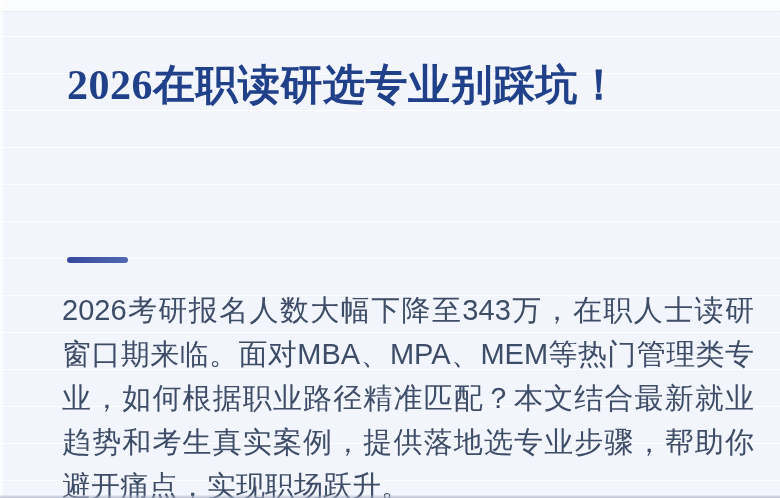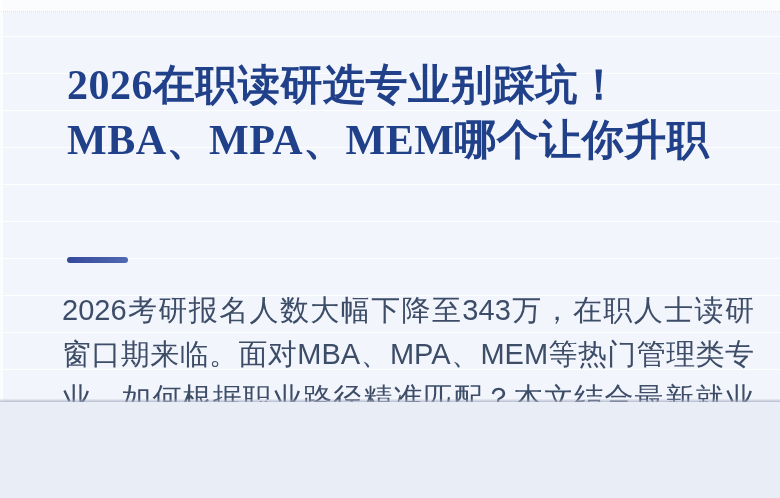--- a/index.html
+++ b/index.html
@@ -4,21 +4,21 @@
 <style>
   * { margin: 0; padding: 0; box-sizing: border-box; }
   html, body { width: 780px; height: 498px; overflow: hidden; }
   body {
     font-family: "Liberation Sans", "DejaVu Sans", sans-serif;
     background: #e8edf6;
   }
   .page {
     position: relative;
     width: 780px;
-    height: 402px;
+    height: 498px;
     background-color: #f2f5fb;
     
     background-image:
       repeating-linear-gradient(
         to bottom,
         rgba(255,255,255,0)   0px,
         rgba(255,255,255,0)  36px,
         rgba(255,255,255,0.9) 36px,
         rgba(255,255,255,0.9) 37px
       );
@@ -82,21 +82,20 @@
 </style>
 </head>
 <body>
 
 <div class="page">
   <div class="top-strip"></div>
   <div class="left-edge"></div>
 
   <h1 class="title">
     <span class="line">2026在职读研选专业别踩坑！</span>
-    <span class="line">MBA、MPA、MEM哪个让你升职</span>
   </h1>
 
   <div class="divider"></div>
 
   <p class="summary">2026考研报名人数大幅下降至343万，在职人士读研窗口期来临。面对MBA、MPA、MEM等热门管理类专业，如何根据职业路径精准匹配？本文结合最新就业趋势和考生真实案例，提供落地选专业步骤，帮助你避开痛点，实现职场跃升。</p>
 
   <div class="bottom-edge"></div>
 </div>
 
 </body></html>

